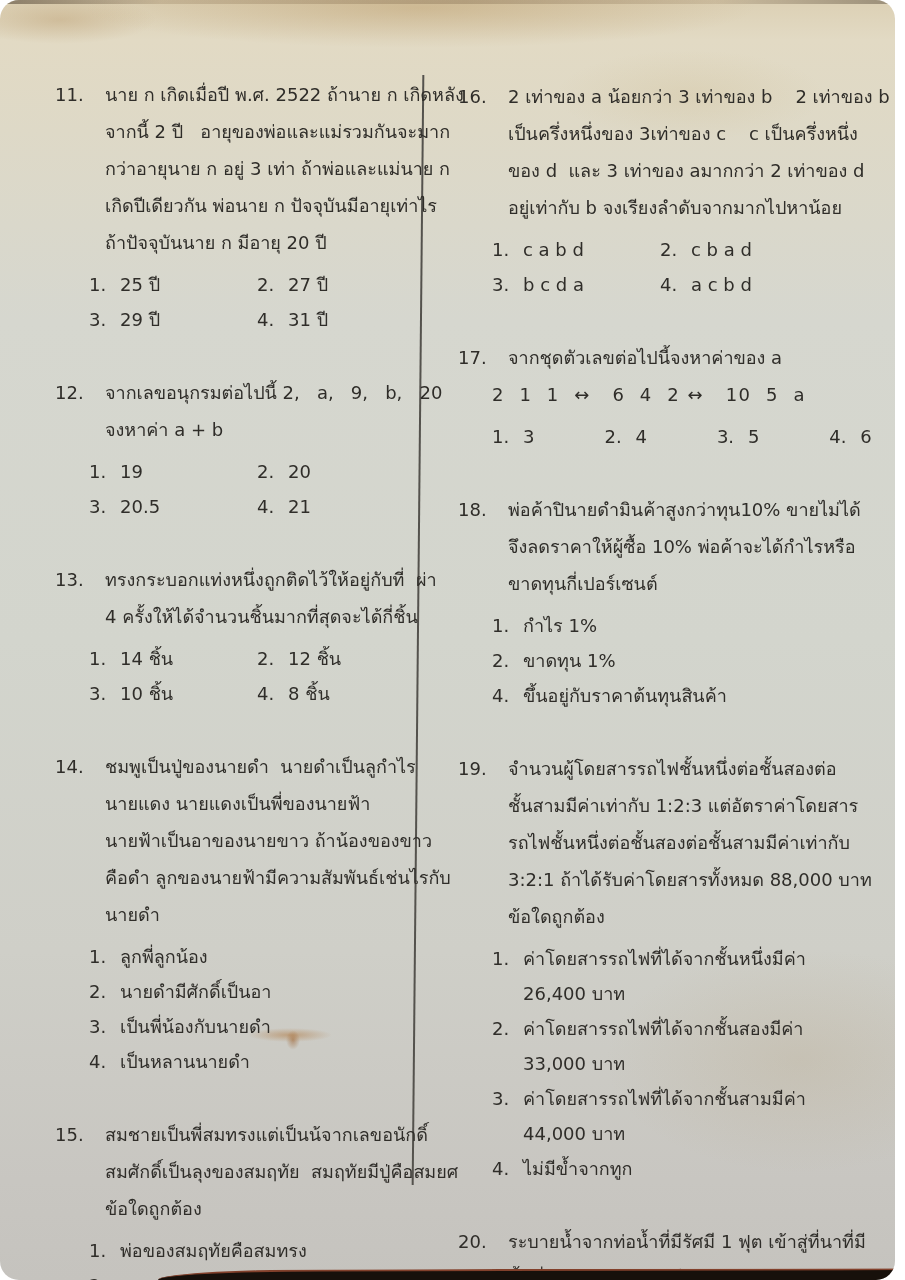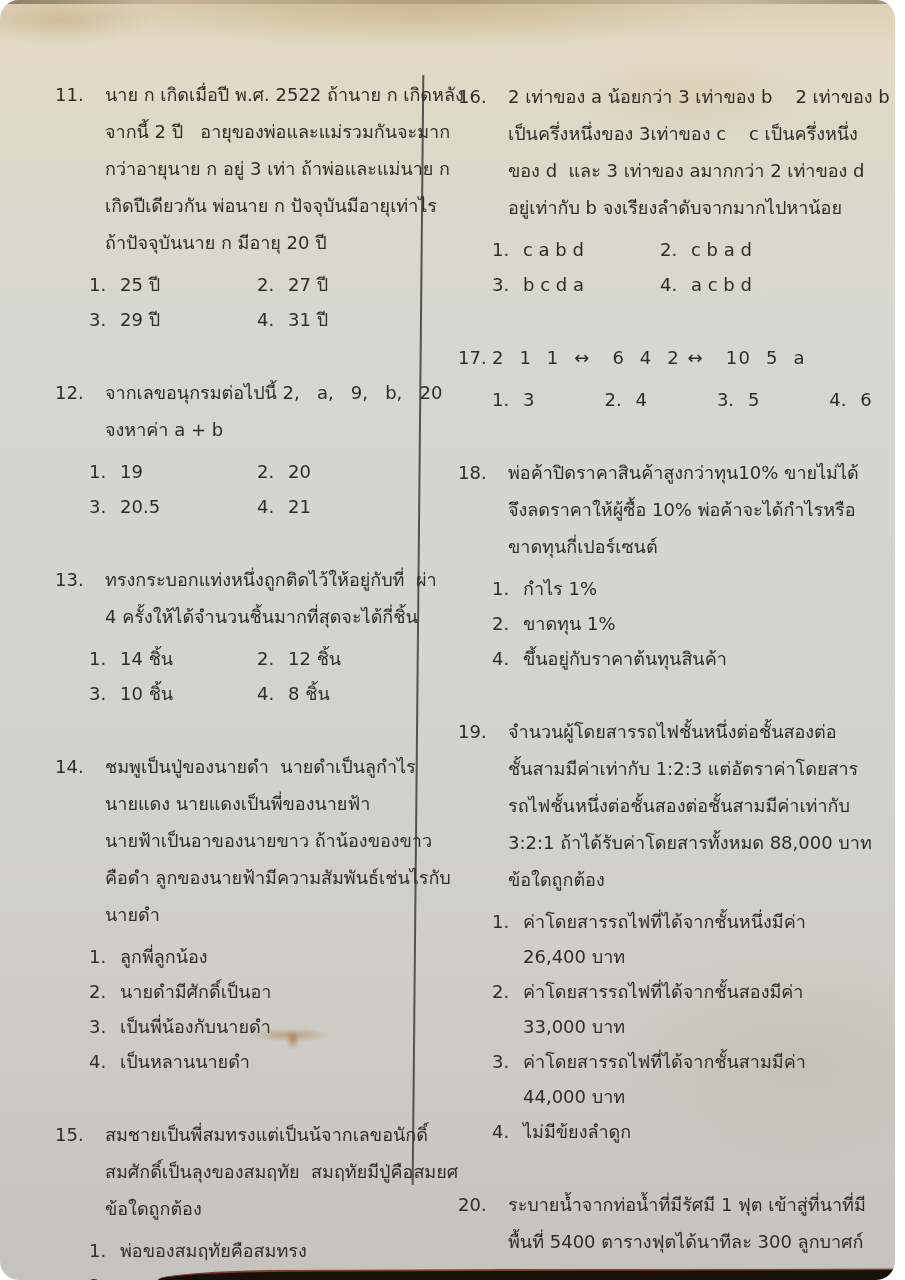--- a/index.html
+++ b/index.html
@@ -142,33 +142,34 @@
             <div class="choice"><span class="c-num">1.</span><span class="c-text">c a b d</span></div>
             <div class="choice"><span class="c-num">2.</span><span class="c-text">c b a d</span></div>
             <div class="choice"><span class="c-num">3.</span><span class="c-text">b c d a</span></div>
             <div class="choice"><span class="c-num">4.</span><span class="c-text">a c b d</span></div>
           </div>
         </div>
       </div>
       <div class="question">
         <span class="q-num">17.</span>
         <div class="q-body">
+          <div class="q-line">จากชุดตัวเลขต่อไปนี้จงหาค่าของ a</div>
           <div class="q-series">2  1  1  ↔   6  4  2 ↔   10  5  a</div>
           <div class="choices row">
             <div class="choice"><span class="c-num">1.</span><span class="c-text">3</span></div>
             <div class="choice"><span class="c-num">2.</span><span class="c-text">4</span></div>
             <div class="choice"><span class="c-num">3.</span><span class="c-text">5</span></div>
             <div class="choice"><span class="c-num">4.</span><span class="c-text">6</span></div>
           </div>
         </div>
       </div>
       <div class="question">
         <span class="q-num">18.</span>
         <div class="q-body">
-          <div class="q-line">พ่อค้าปิดราคาสินค้าสูงกว่าทุน10% ขายไม่ได้</div>
+          <div class="q-line">พ่อค้าปินายดำมินค้าสูงกว่าทุน10% ขายไม่ได้</div>
           <div class="q-line">จึงลดราคาให้ผู้ซื้อ 10% พ่อค้าจะได้กำไรหรือ</div>
           <div class="q-line">ขาดทุนกี่เปอร์เซนต์</div>
           <div class="choices list">
             <div class="choice"><span class="c-num">1.</span><span class="c-text">กำไร 1%</span></div>
             <div class="choice"><span class="c-num">2.</span><span class="c-text">ขาดทุน 1%</span></div>
             <div class="choice"><span class="c-num">4.</span><span class="c-text">ขึ้นอยู่กับราคาต้นทุนสินค้า</span></div>
           </div>
         </div>
       </div>
       <div class="question">
@@ -176,21 +177,21 @@
         <div class="q-body">
           <div class="q-line">จำนวนผู้โดยสารรถไฟชั้นหนึ่งต่อชั้นสองต่อ</div>
           <div class="q-line">ชั้นสามมีค่าเท่ากับ 1:2:3 แต่อัตราค่าโดยสาร</div>
           <div class="q-line">รถไฟชั้นหนึ่งต่อชั้นสองต่อชั้นสามมีค่าเท่ากับ</div>
           <div class="q-line">3:2:1 ถ้าได้รับค่าโดยสารทั้งหมด 88,000 บาท</div>
           <div class="q-line">ข้อใดถูกต้อง</div>
           <div class="choices list">
             <div class="choice"><span class="c-num">1.</span><span class="c-text">ค่าโดยสารรถไฟที่ได้จากชั้นหนึ่งมีค่า</span><div class="c-text2">26,400 บาท</div></div>
             <div class="choice"><span class="c-num">2.</span><span class="c-text">ค่าโดยสารรถไฟที่ได้จากชั้นสองมีค่า</span><div class="c-text2">33,000 บาท</div></div>
             <div class="choice"><span class="c-num">3.</span><span class="c-text">ค่าโดยสารรถไฟที่ได้จากชั้นสามมีค่า</span><div class="c-text2">44,000 บาท</div></div>
-            <div class="choice"><span class="c-num">4.</span><span class="c-text">ไม่มีข้ยงลำดูก</span></div>
+            <div class="choice"><span class="c-num">4.</span><span class="c-text">ไม่มีข้ำจากทูก</span></div>
           </div>
         </div>
       </div>
       <div class="question">
         <span class="q-num">20.</span>
         <div class="q-body">
           <div class="q-line">ระบายน้ำจากท่อน้ำที่มีรัศมี 1 ฟุต เข้าสู่ที่นาที่มี</div>
           <div class="q-line">พื้นที่ 5400 ตารางฟุตได้นาทีละ 300 ลูกบาศก์</div>
         </div>
       </div>

